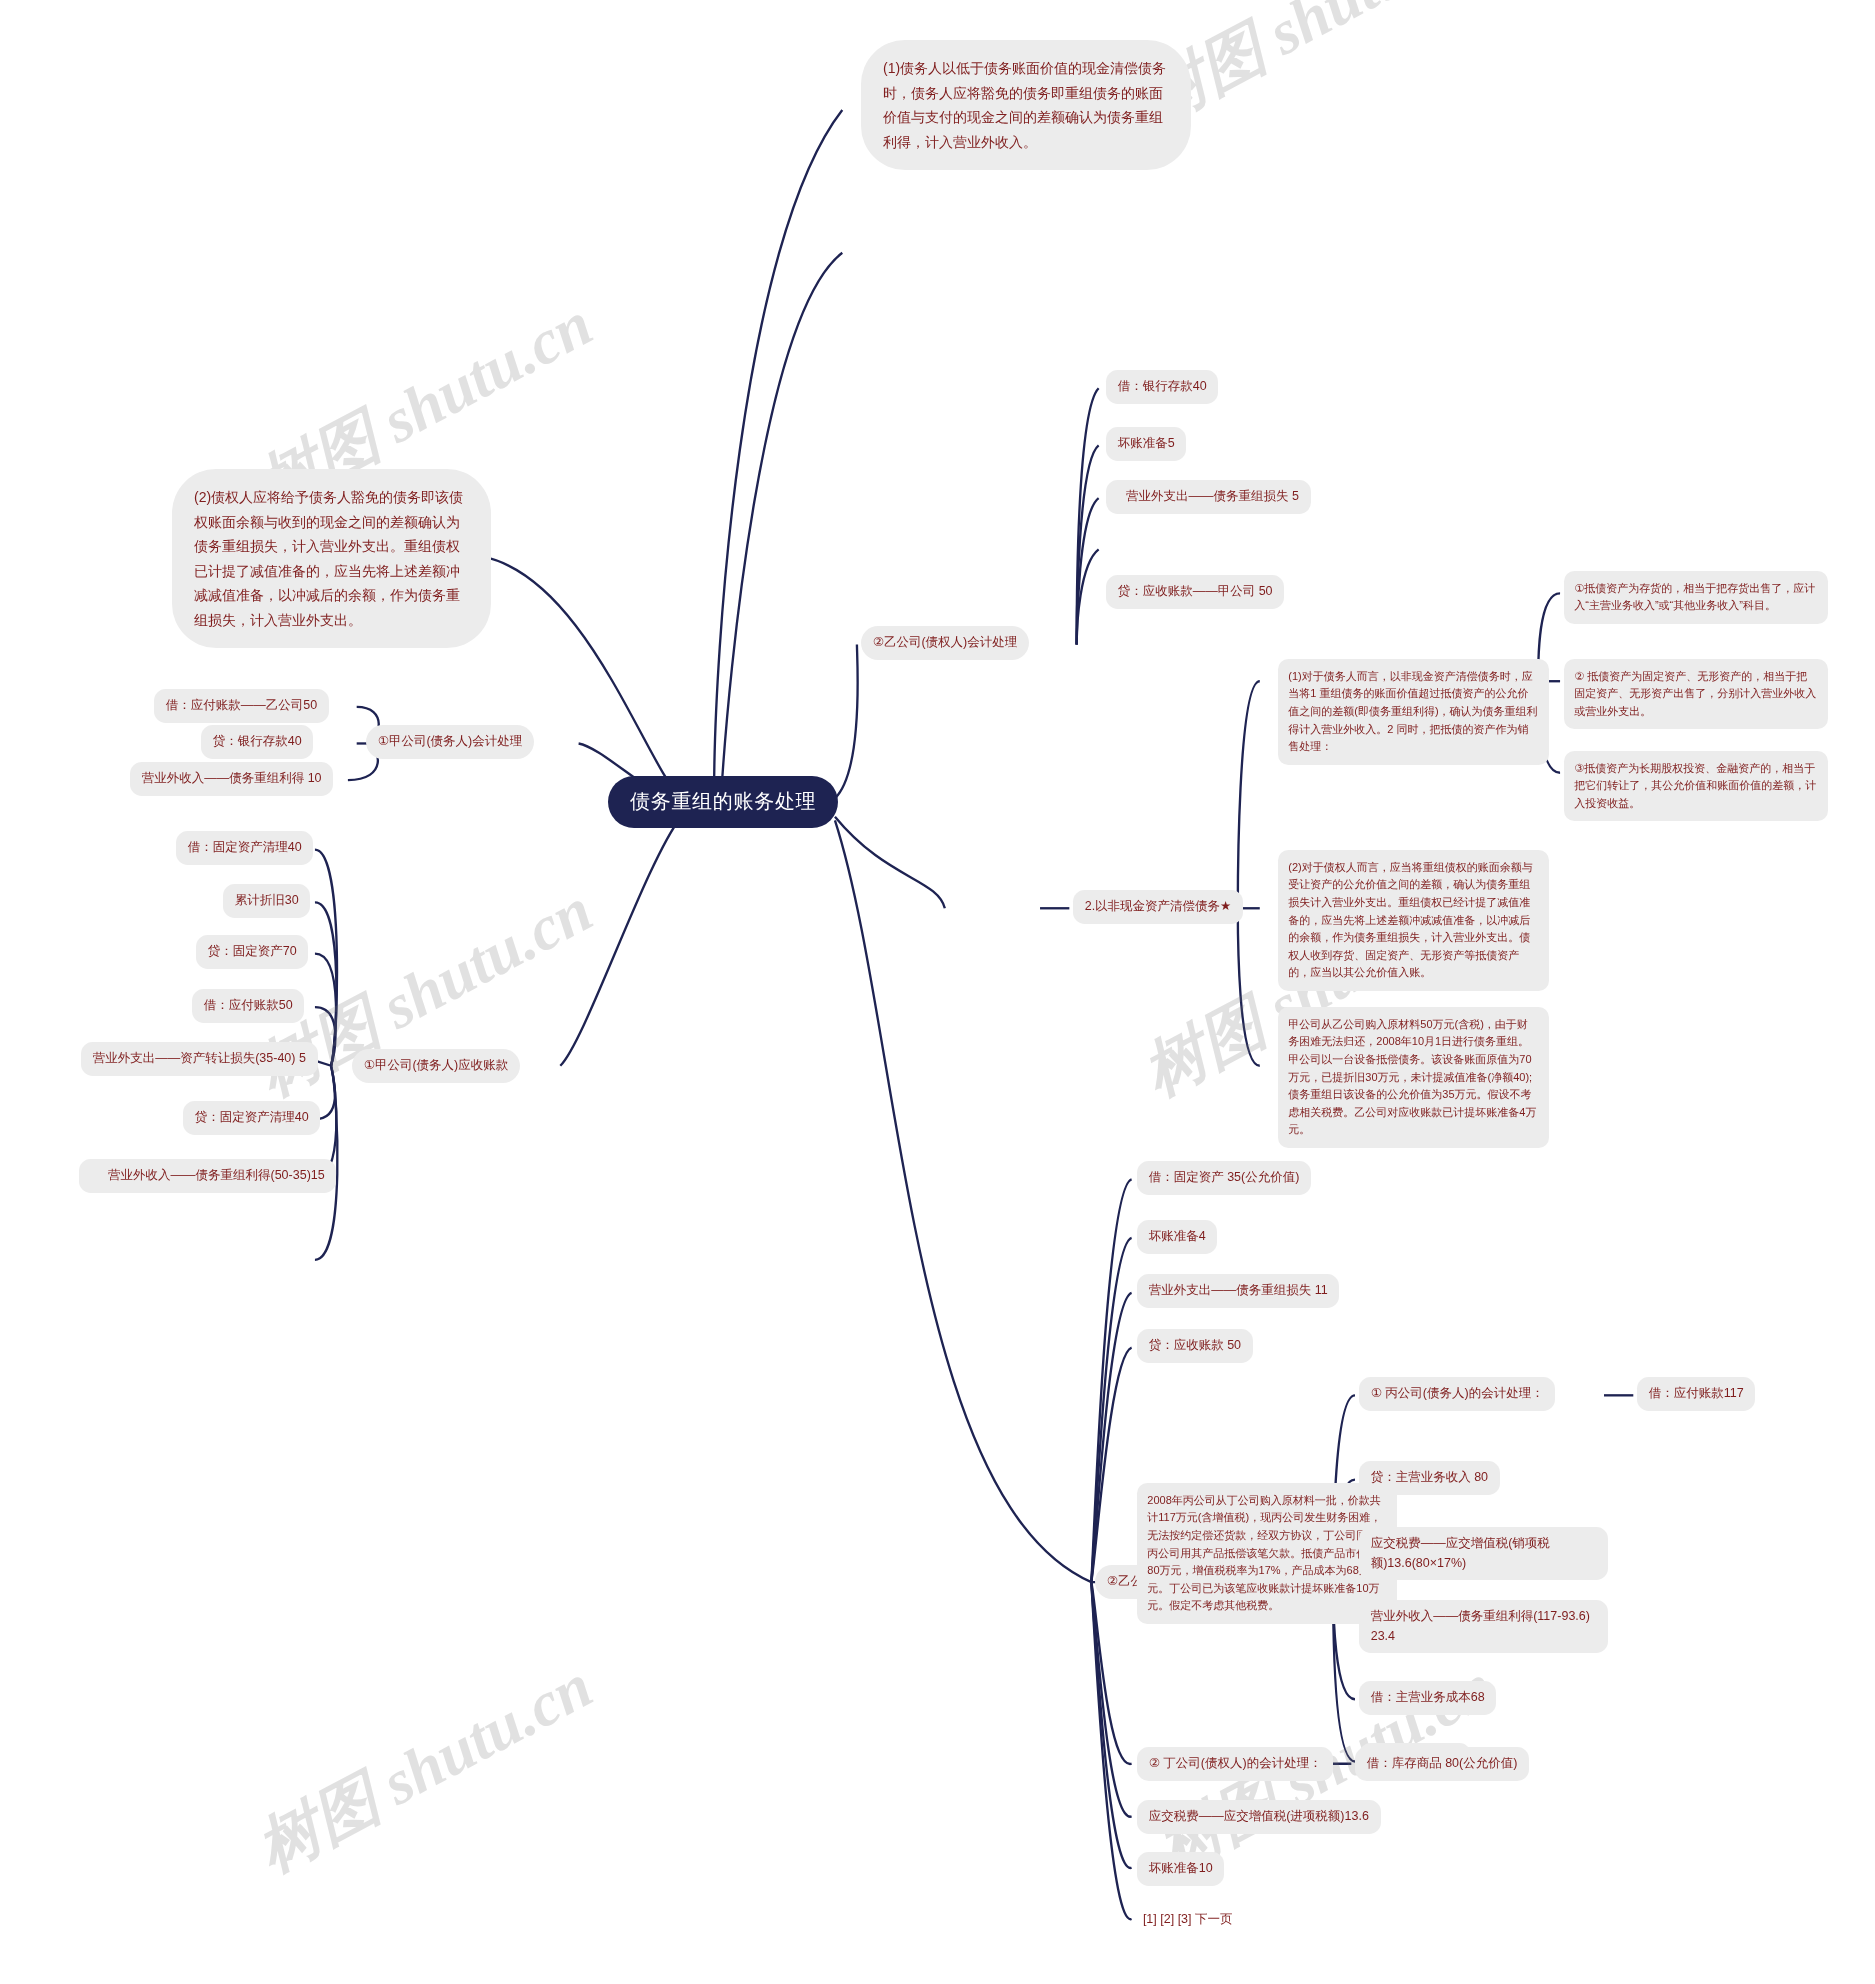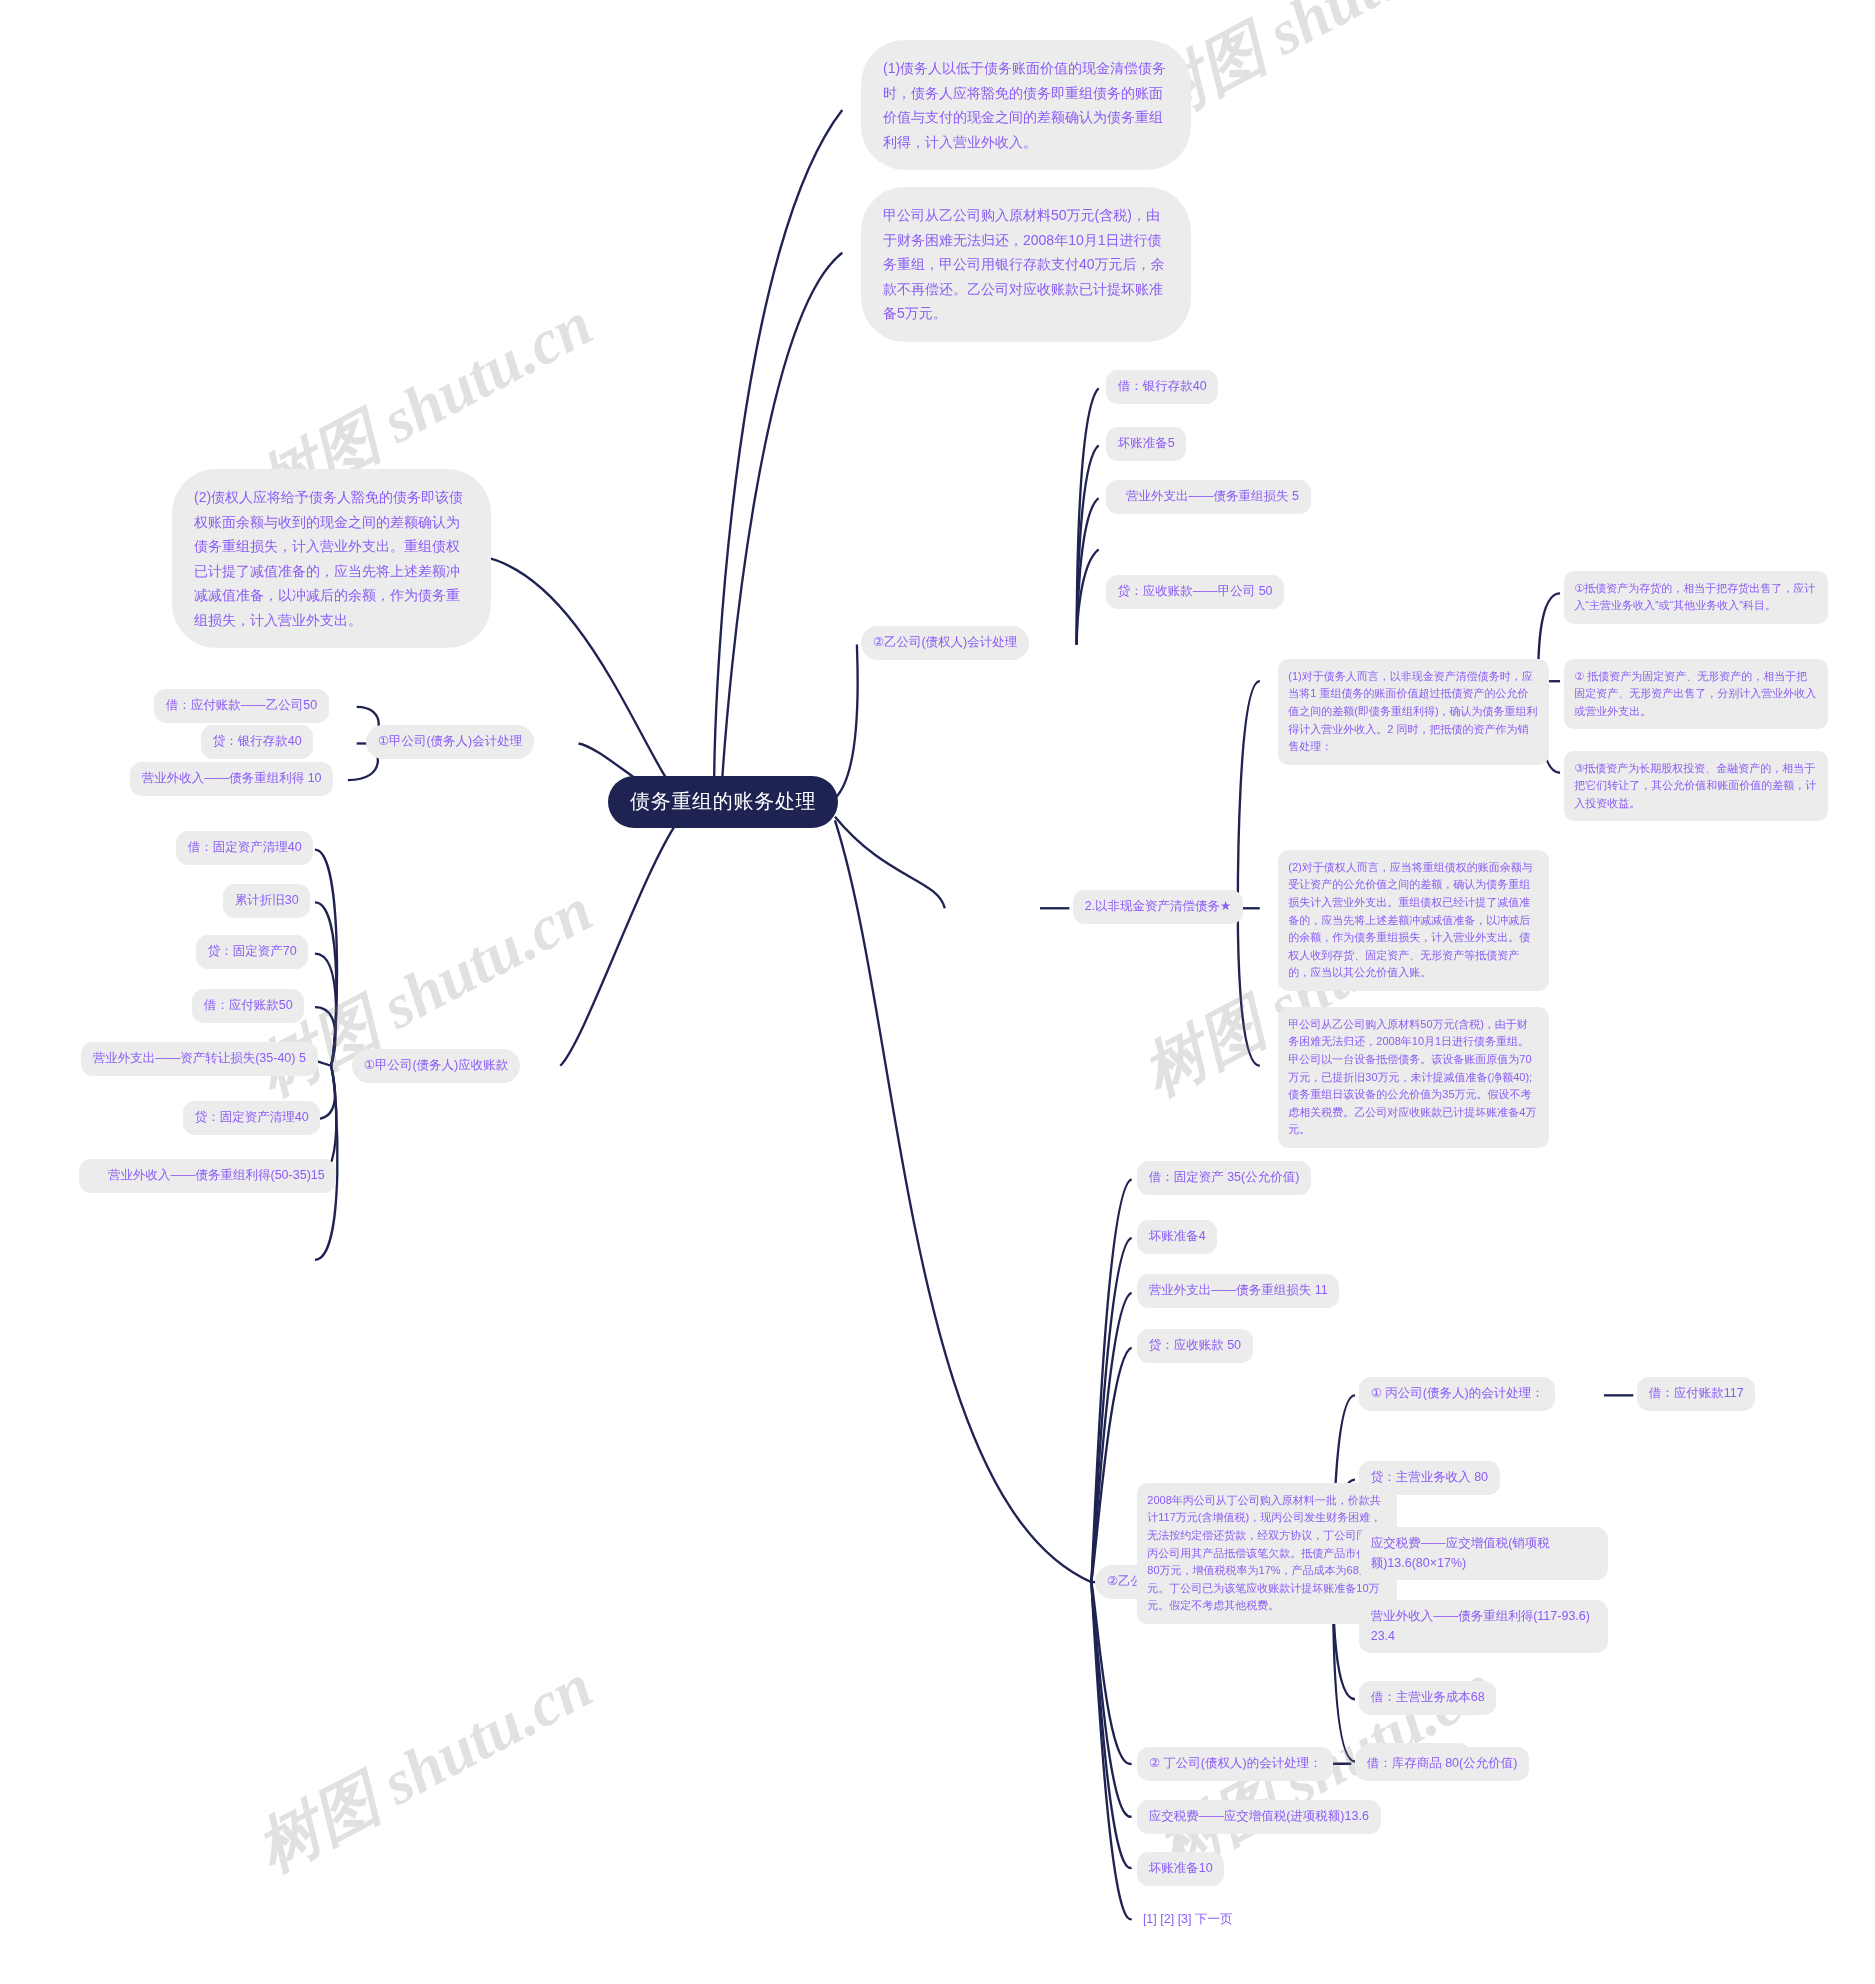--- a/index.html
+++ b/index.html
@@ -10,21 +10,21 @@
   }
   #stage{position:absolute;left:0;top:0;width:1875px;height:1985px;}
   svg.links{position:absolute;left:0;top:0;width:1875px;height:1985px;pointer-events:none;}
   .node{
     position:absolute;
     background:#ececec;
     border-radius:11.7px;
     padding:7.3px 11.7px;
     font-size:12.5px;
     line-height:1.55;
-    color:#8b5cf6;
+    color:#7f1d1d;
     box-sizing:border-box;
     white-space:pre-wrap;
     z-index:3;
   }
   .node.pill{border-radius:732px;}
   .node.root{
     background:#1e2352;
     color:#ffffff;
     border-radius:732px;
     font-size:20px;
@@ -136,21 +136,20 @@
       <path d="M1545,2480 C1514,2490 1499,2250 1490,2160"></path>
       <path d="M1545,2550 C1516,2560 1500,2300 1490,2160"></path>
       <path d="M1545,2620 C1518,2630 1501,2350 1490,2160"></path>
       <path d="M1845,2408 L1800,2408"></path>
     </g>
   </svg>
 
   <div class="node root" style="left:608px;top:776px;">债务重组的账务处理</div>
 
   <div class="node bubble" style="left:861px;top:40px;width:330px;">(1)债务人以低于债务账面价值的现金清偿债务时，债务人应将豁免的债务即重组债务的账面价值与支付的现金之间的差额确认为债务重组利得，计入营业外收入。</div>
-  <div class="node bubble" style="left:861px;top:187px;width:330px;">甲公司从乙公司购入原材料50万元(含税)，由于财务困难无法归还，2008年10月1日进行债务重组，甲公司用银行存款支付40万元后，余款不再偿还。乙公司对应收账款已计提坏账准备5万元。</div>
 
   <div class="node bubble" style="left:172px;top:469px;width:319px;">(2)债权人应将给予债务人豁免的债务即该债权账面余额与收到的现金之间的差额确认为债务重组损失，计入营业外支出。重组债权已计提了减值准备的，应当先将上述差额冲减减值准备，以冲减后的余额，作为债务重组损失，计入营业外支出。</div>
 
   <div class="node pill" style="left:366px;top:725px;">①甲公司(债务人)会计处理</div>
   <div class="node" style="left:154px;top:689px;">借：应付账款——乙公司50</div>
   <div class="node" style="left:201px;top:725px;">贷：银行存款40</div>
   <div class="node" style="left:130px;top:762px;">营业外收入——债务重组利得 10</div>
 
   <div class="node pill" style="left:861px;top:626px;">②乙公司(债权人)会计处理</div>
   <div class="node" style="left:1106px;top:370px;">借：银行存款40</div>

